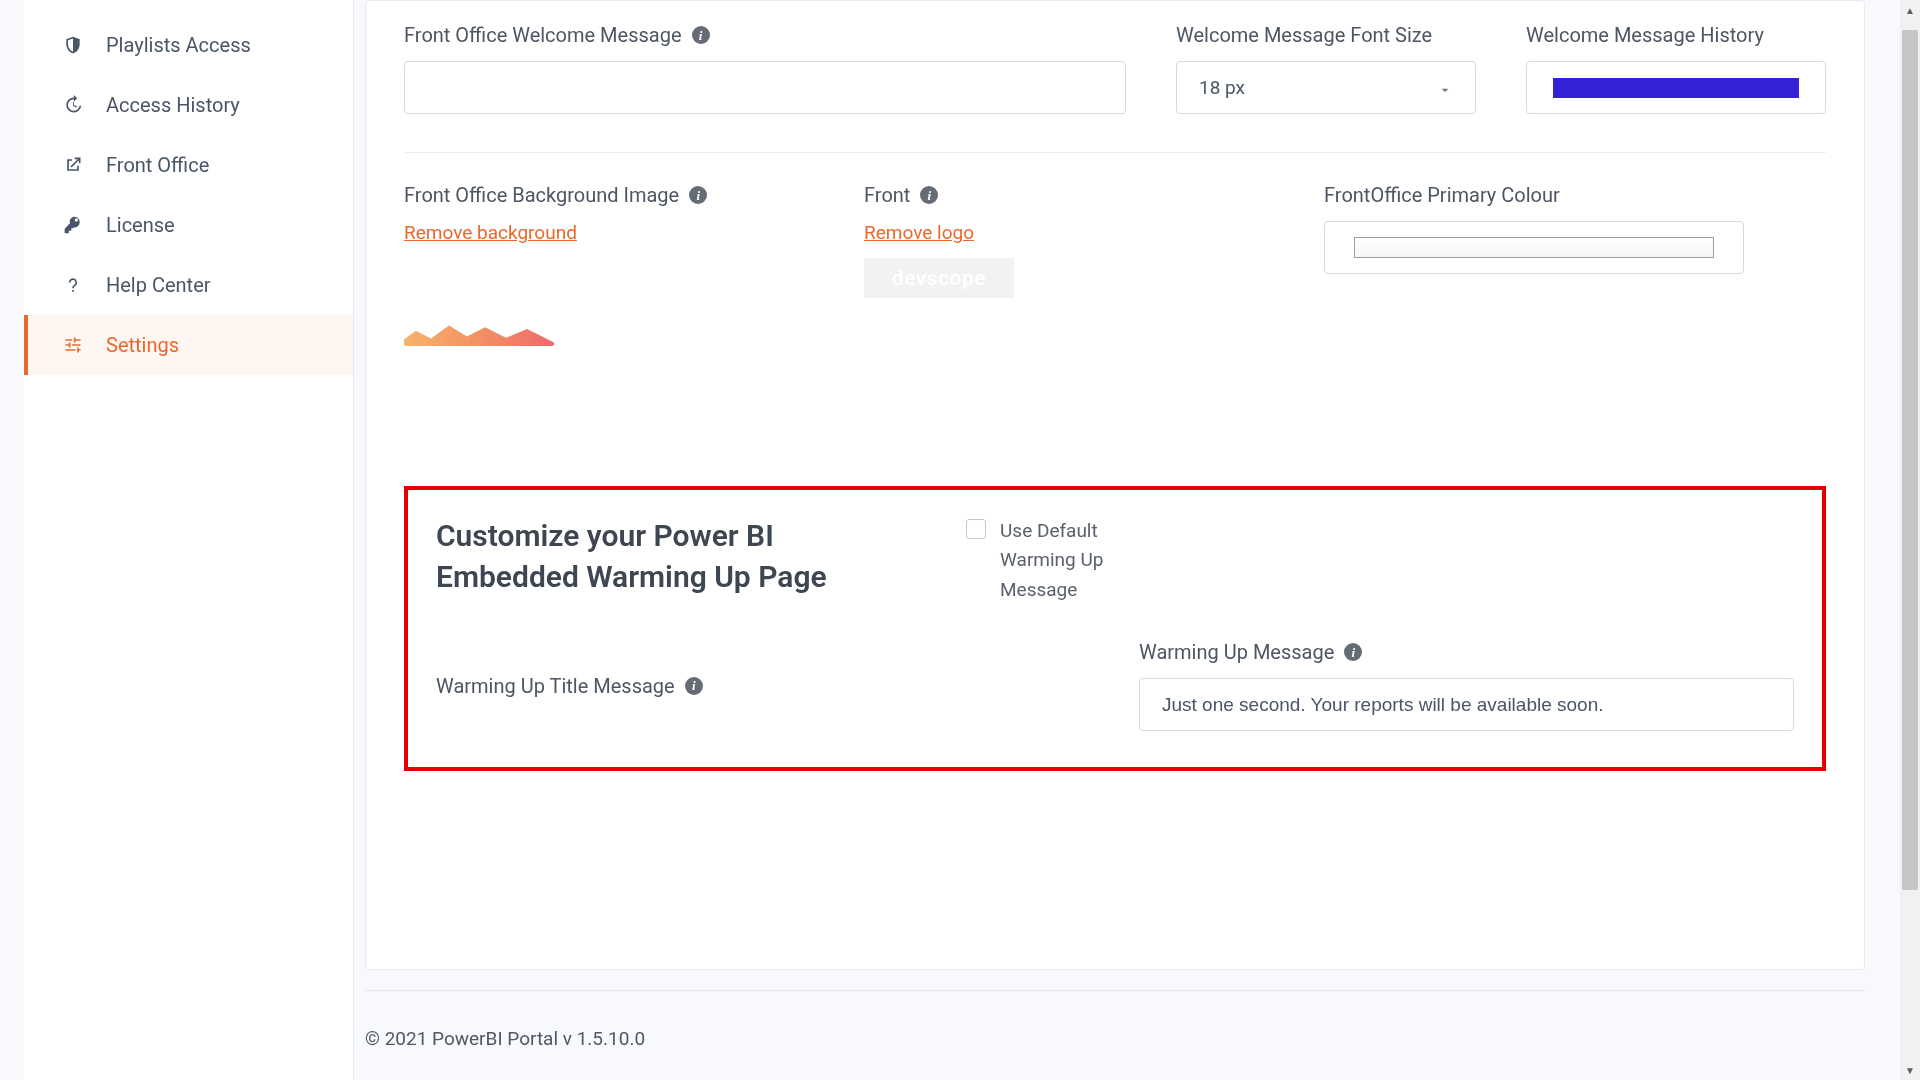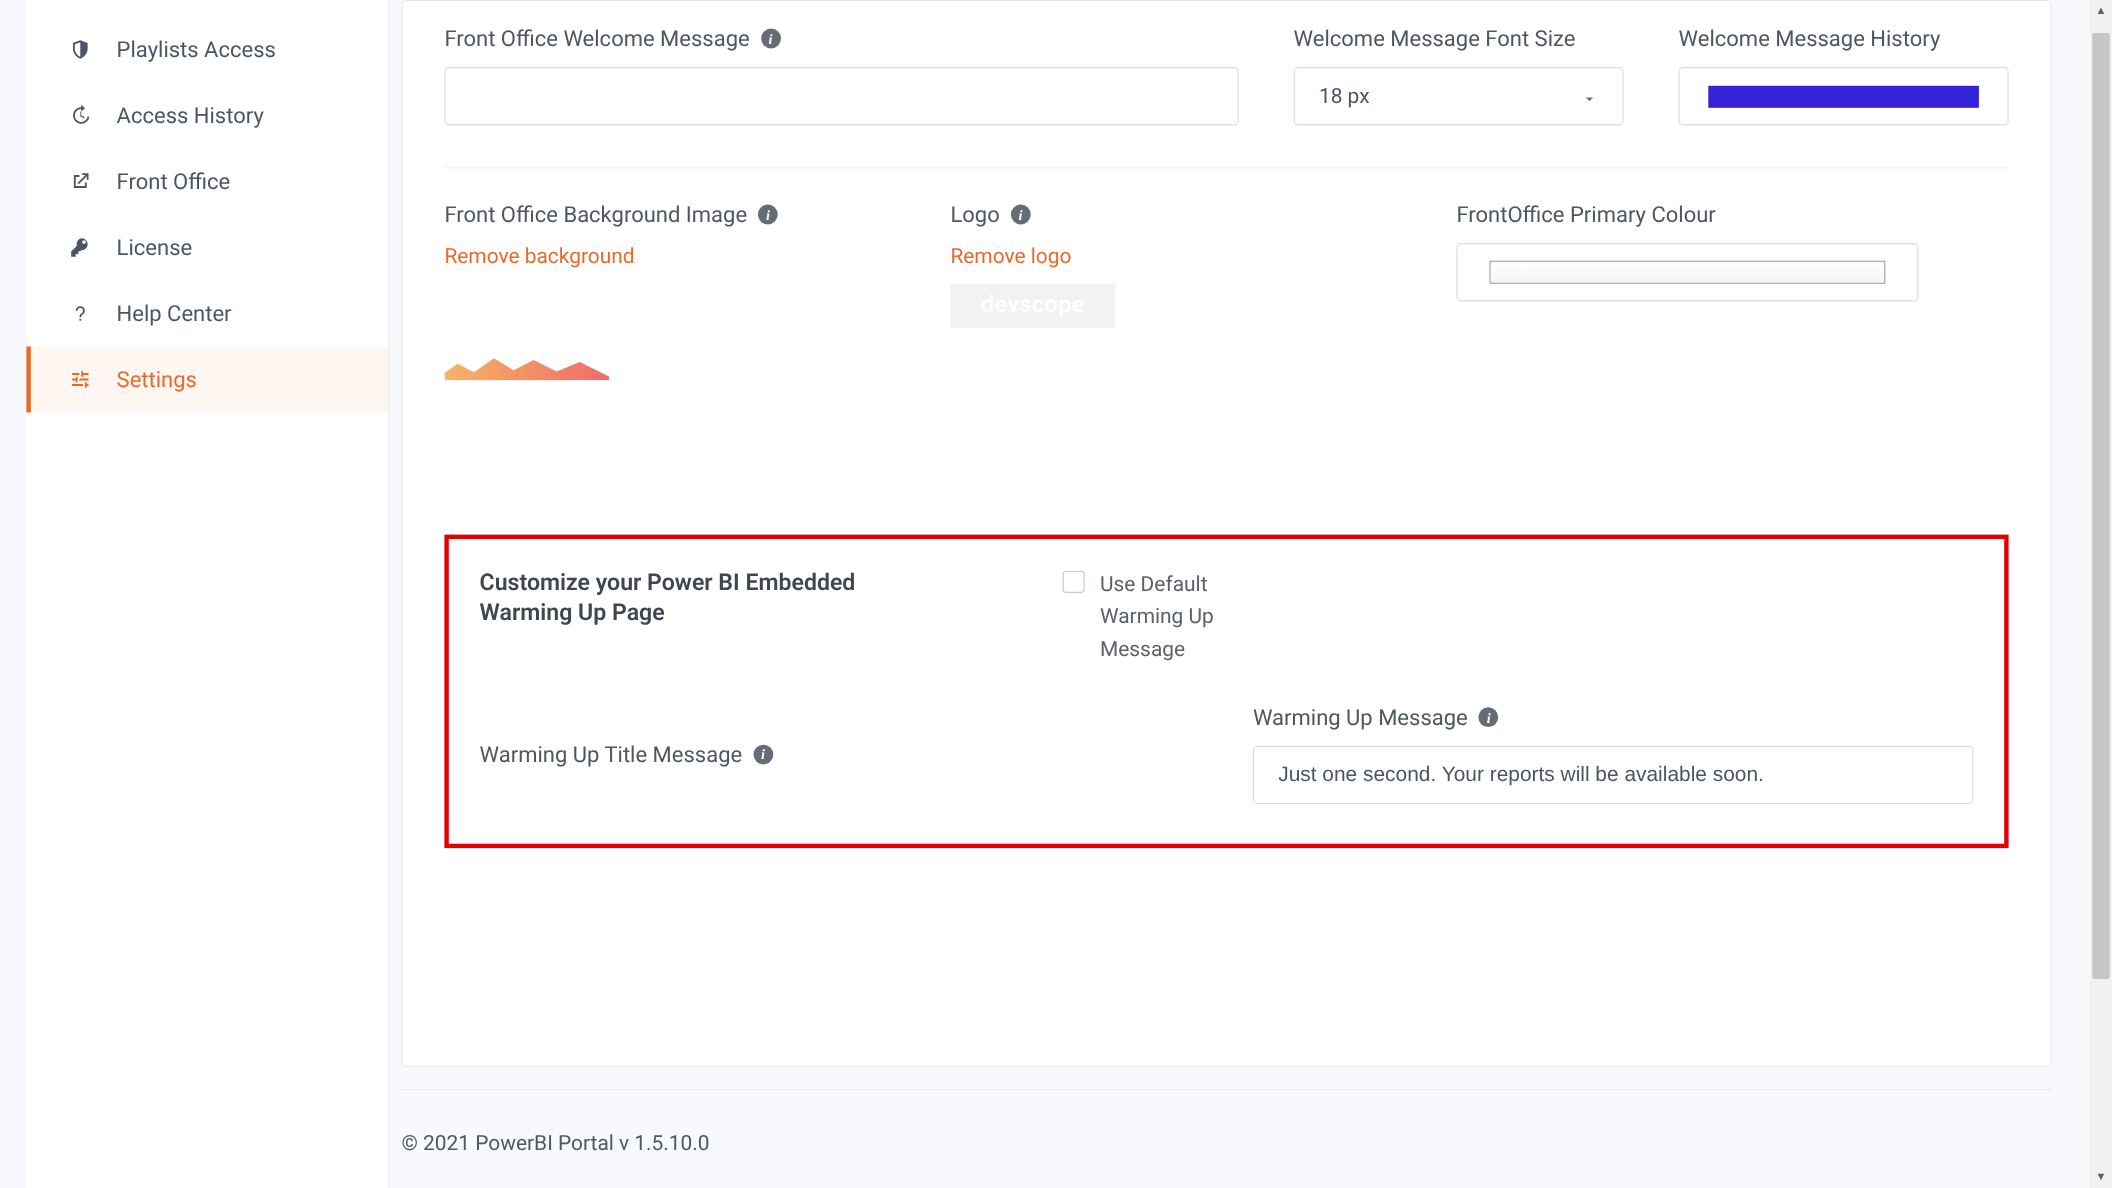--- a/index.html
+++ b/index.html
@@ -106,21 +106,21 @@
   .chevron svg { width:100%; height:100%; fill: currentColor; }
 
   .color-swatch-outer {
     height: 53px; border: 1px solid #d7dade; border-radius: 4px;
     display:flex; align-items:center; justify-content:center; min-width:300px;
   }
   .color-swatch { width: 246px; height: 20px; }
 
   .divider { height:1px; background:#eceff2; margin: 38px 0 30px 0; }
 
-  .link-action { color:#e9692c; font-size:19px; cursor:pointer; }
+  .link-action { color:#e9692c; font-size:19px; cursor:pointer;text-decoration:underline; }
 
   .bg-thumb {
     width:150px; height:34px; border-radius:2px;
     background: linear-gradient(90deg,#f7b36a,#f39064,#ef6a6e);
     clip-path: polygon(0 80%, 8% 55%, 18% 78%, 30% 40%, 42% 72%, 54% 45%, 68% 76%, 82% 50%, 100% 90%, 100% 100%, 0 100%);
   }
   .logo-thumb {
     width:150px; height:40px; background:#f2f2f2;
     display:flex; align-items:center; justify-content:center;
     color:#fff; font-weight:600; font-size:21px; letter-spacing:.5px;
@@ -134,21 +134,21 @@
     width:360px; height:21px; border:1px solid #9aa0a8;
     background: linear-gradient(#fff,#f5f5f5);
   }
 
   .highlight-box {
     border: 4px solid #e40000;
     margin-top: 140px;
     padding: 26px 28px 36px 28px;
   }
   .hb-header { display:flex; gap: 130px; align-items:flex-start; }
-  .hb-title { font-size: 21px; font-weight:600; color:#3e4651; max-width:400px; line-height:1.35; }
+  .hb-title { font-size: 30px; font-weight:600; color:#3e4651; max-width:400px; line-height:1.35; }
   .chk-wrap { display:flex; gap:14px; align-items:flex-start; max-width:200px; }
   .chk {
     width:20px; height:20px; border:1px solid #c4c9cf; border-radius:3px;
     flex-shrink:0; margin-top:3px; cursor:pointer;
   }
   .chk-label { font-size:19px; color:#5a616c; line-height:1.55; }
 
   .hb-fields { display:flex; gap:48px; margin-top:36px;align-items:center; }
   .hb-fields .field { flex:1; }
 
@@ -275,21 +275,21 @@
           <div class="field-label">
             <span>Front Office Background Image</span>
             <span class="info-dot">i</span>
           </div>
           <span class="link-action">Remove background</span>
           <div style="height:40px;"></div>
           <div class="bg-thumb"></div>
         </div>
         <div class="field" style="width:400px;">
           <div class="field-label">
-            <span>Logo</span>
+            <span>Front</span>
             <span class="info-dot">i</span>
           </div>
           <span class="link-action">Remove logo</span>
           <div class="logo-thumb">
             <span>devscope</span>
           </div>
         </div>
         <div class="field" style="flex:1;">
           <div class="field-label">
             <span>FrontOffice Primary Colour</span>

